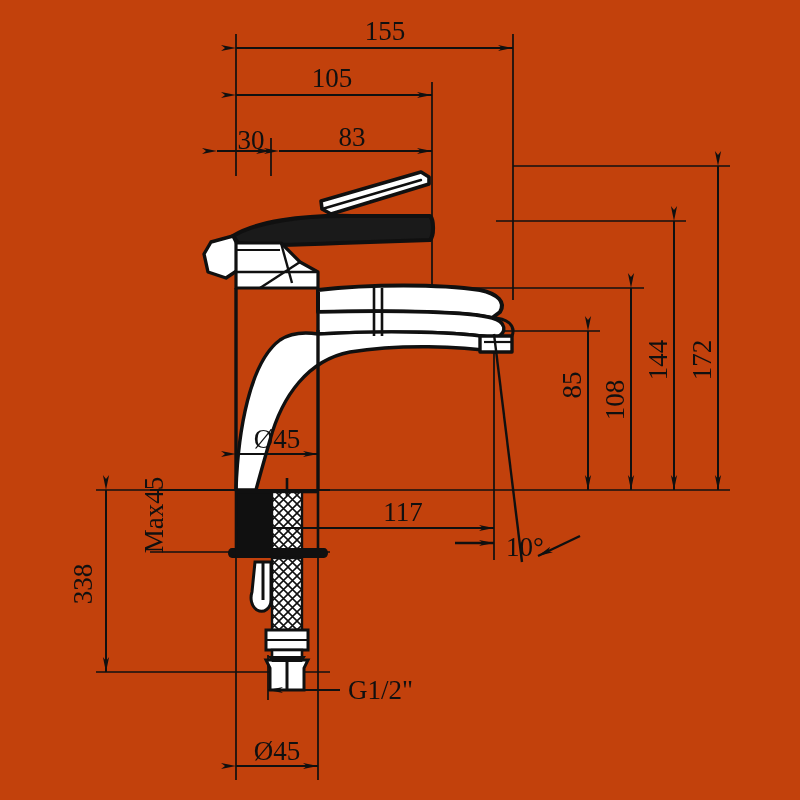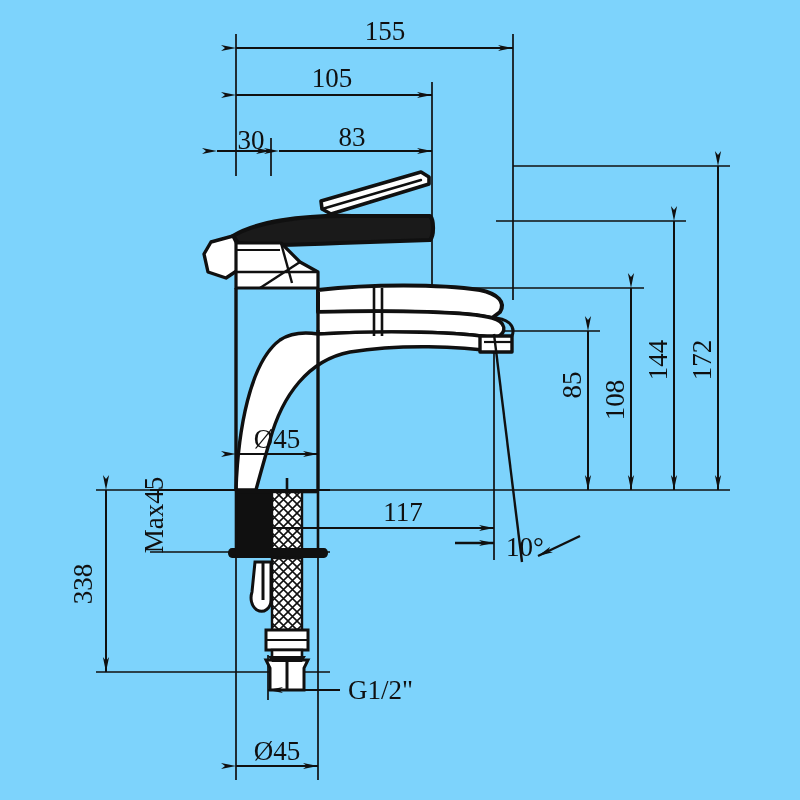--- a/index.html
+++ b/index.html
@@ -7,21 +7,21 @@
     padding: 0;
     background: #ffffff;
   }
   body {
     font-family: "Liberation Serif", "DejaVu Serif", serif;
   }
   #drawing-root {
     position: relative;
     width: 800px;
     height: 800px;
-    background: #7dd3fc;
+    background: #c2410c;
     overflow: hidden;
   }
   #drawing-svg {
     position: absolute;
     top: 0;
     left: 0;
     width: 800px;
     height: 800px;
     display: block;
   }

